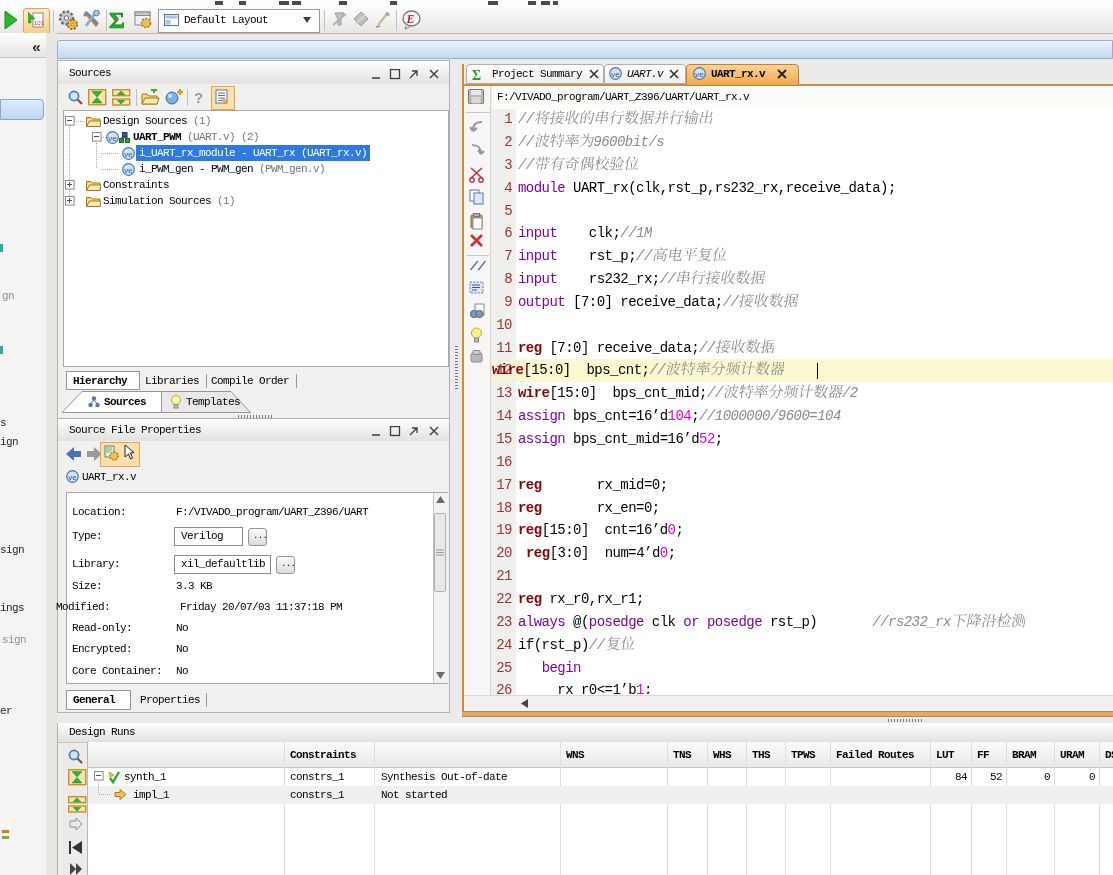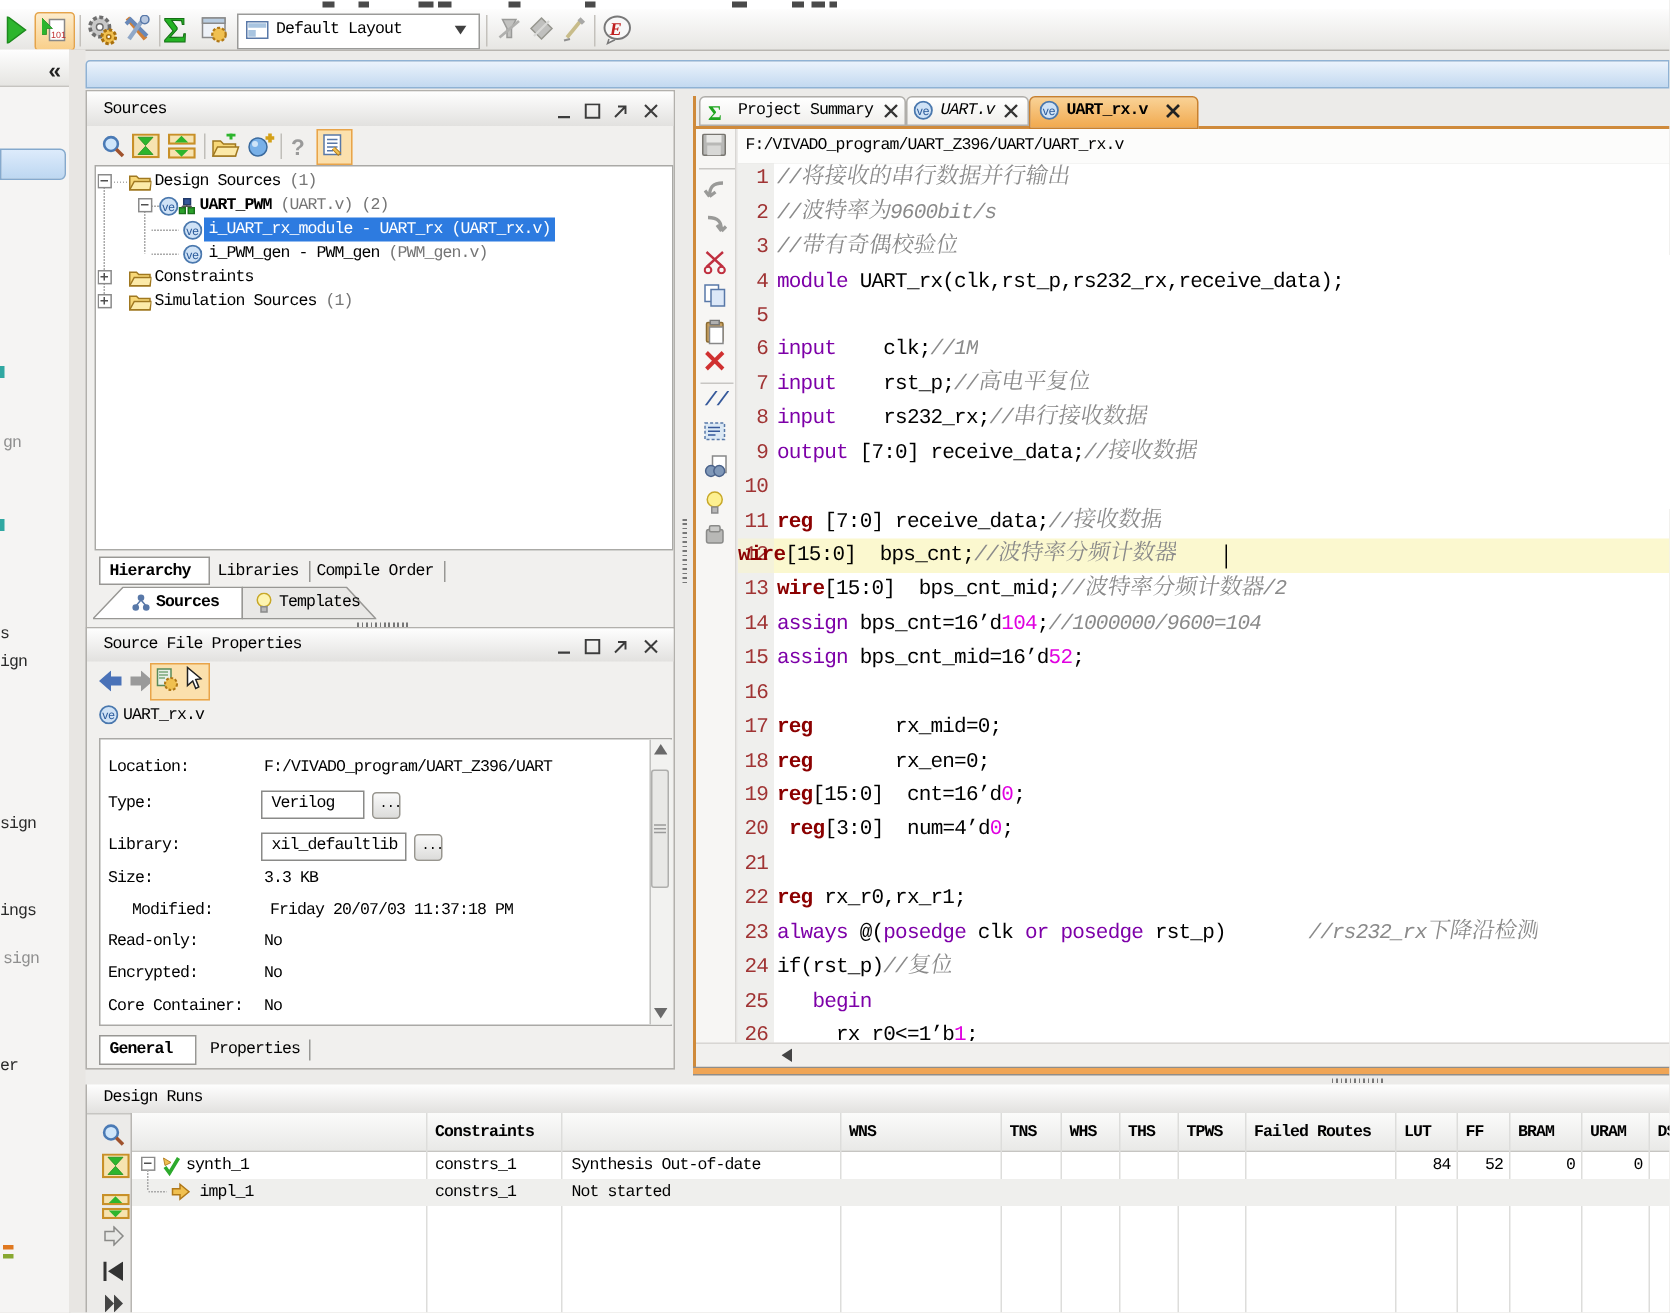--- a/index.html
+++ b/index.html
@@ -267,21 +267,21 @@
 <svg class="ab" style="left:66px;top:470px;" width="13" height="13" viewBox="0 0 13 13">
     <circle cx="6.5" cy="6.5" r="5.8" fill="#cfe2f6" stroke="#4a78ae" stroke-width="1.2"></circle>
     <text x="2.2" y="9.5" font-size="8" fill="#2a5a9a" font-family="Liberation Sans">ve</text>
   </svg>
 <div class="ab u" style="left:82px;top:471.5px;">UART_rx.v</div>
 <div class="ab" style="left:66px;top:492px;width:382px;height:192px;background:#fff;border:1px solid #aaa9a6;box-sizing:border-box"></div>
 <div class="ab u" style="left:72px;top:506.5px;">Location:</div>
 <div class="ab u" style="left:176px;top:506.5px;">F:/VIVADO_program/UART_Z396/UART</div>
 <div class="ab u" style="left:72px;top:580.5px;">Size:</div>
 <div class="ab u" style="left:176px;top:580.5px;">3.3 KB</div>
-<div class="ab u" style="left:88px;top:601.5px;">Modified:</div>
+<div class="ab u" style="left:56px;top:601.5px;">Modified:</div>
 <div class="ab u" style="left:180px;top:601.5px;">Friday 20/07/03 11:37:18 PM</div>
 <div class="ab u" style="left:72px;top:622.5px;">Read-only:</div>
 <div class="ab u" style="left:176px;top:622.5px;">No</div>
 <div class="ab u" style="left:72px;top:643.5px;">Encrypted:</div>
 <div class="ab u" style="left:176px;top:643.5px;">No</div>
 <div class="ab u" style="left:72px;top:665.5px;">Core Container:</div>
 <div class="ab u" style="left:176px;top:665.5px;">No</div>
 <div class="ab u" style="left:72px;top:530.5px;">Type:</div>
 <div class="ab u" style="left:72px;top:558.5px;">Library:</div>
 <div class="ab" style="left:174px;top:527px;width:69px;height:19px;background:#fff;border:1px solid #8a8a88;box-sizing:border-box"></div>

